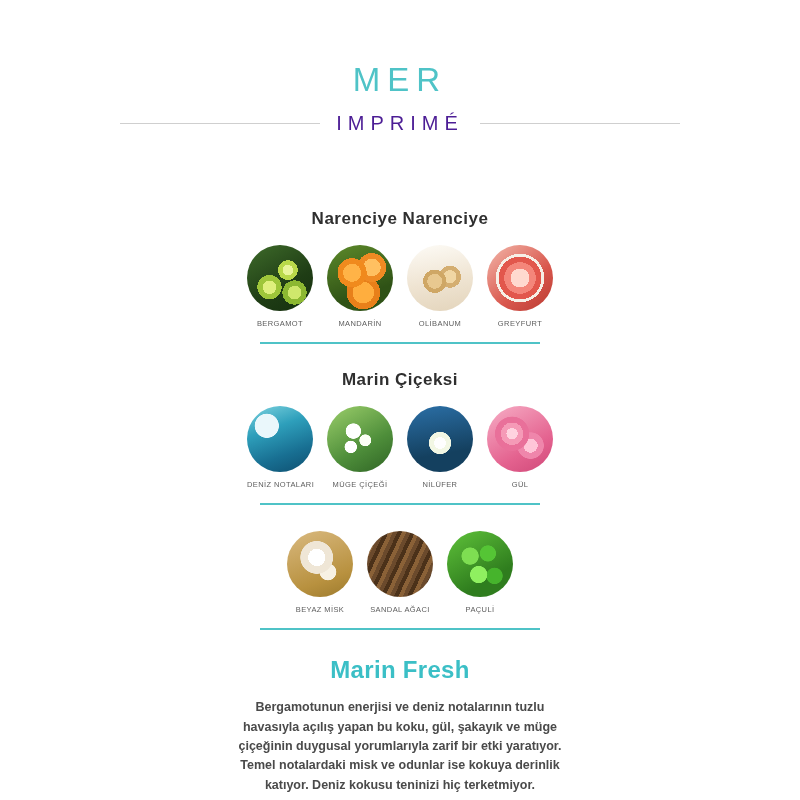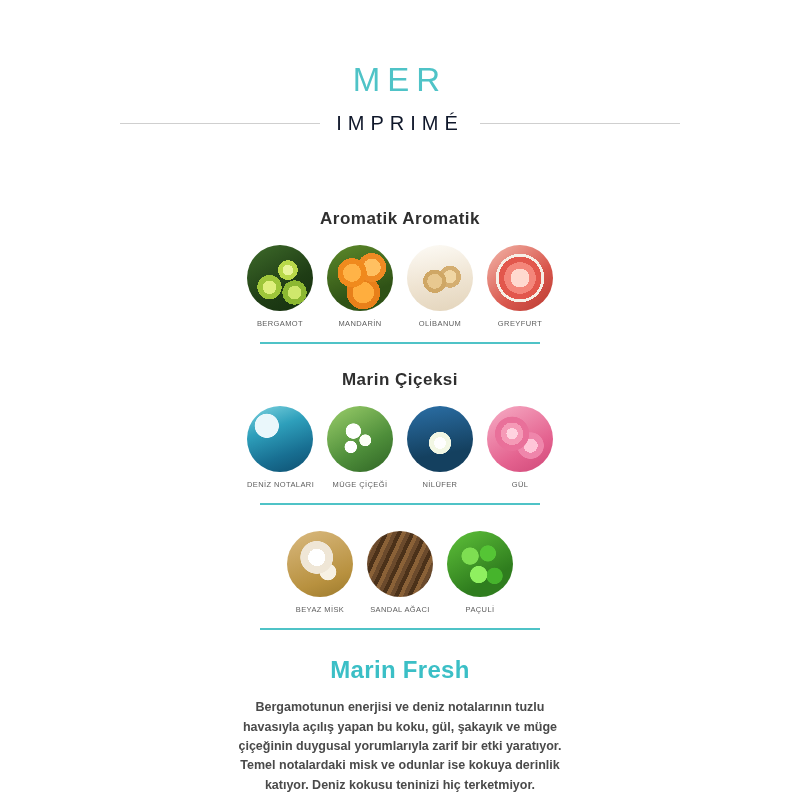--- a/index.html
+++ b/index.html
@@ -41,21 +41,21 @@
     margin-top: 14px;
   }
   .brand-rule {
     height: 1px;
     background: #cfcfcf;
     width: 200px;
   }
   .brand-sub {
     font-size: 20px;
     letter-spacing: 6px;
-    color: #0f172a;
+    color: #4c1d95;
     font-weight: 300;
     padding: 0 16px;
     white-space: nowrap;
   }
 
   
   .groups {
     margin-top: 74px;
   }
   .group {
@@ -209,21 +209,21 @@
     <div class="brand-sub-wrap">
       <div class="brand-rule"></div>
       <div class="brand-sub">IMPRIMÉ</div>
       <div class="brand-rule"></div>
     </div>
   </div>
 
   <div class="groups">
 
     <div class="group">
-      <div class="group-title">Aromatik Aromatik</div>
+      <div class="group-title">Narenciye Narenciye</div>
       <div class="notes-row">
         <div class="note">
           <div class="note-circle img-bergamot"></div>
           <div class="note-label">BERGAMOT</div>
         </div>
         <div class="note">
           <div class="note-circle img-mandarin"></div>
           <div class="note-label">MANDARİN</div>
         </div>
         <div class="note">

